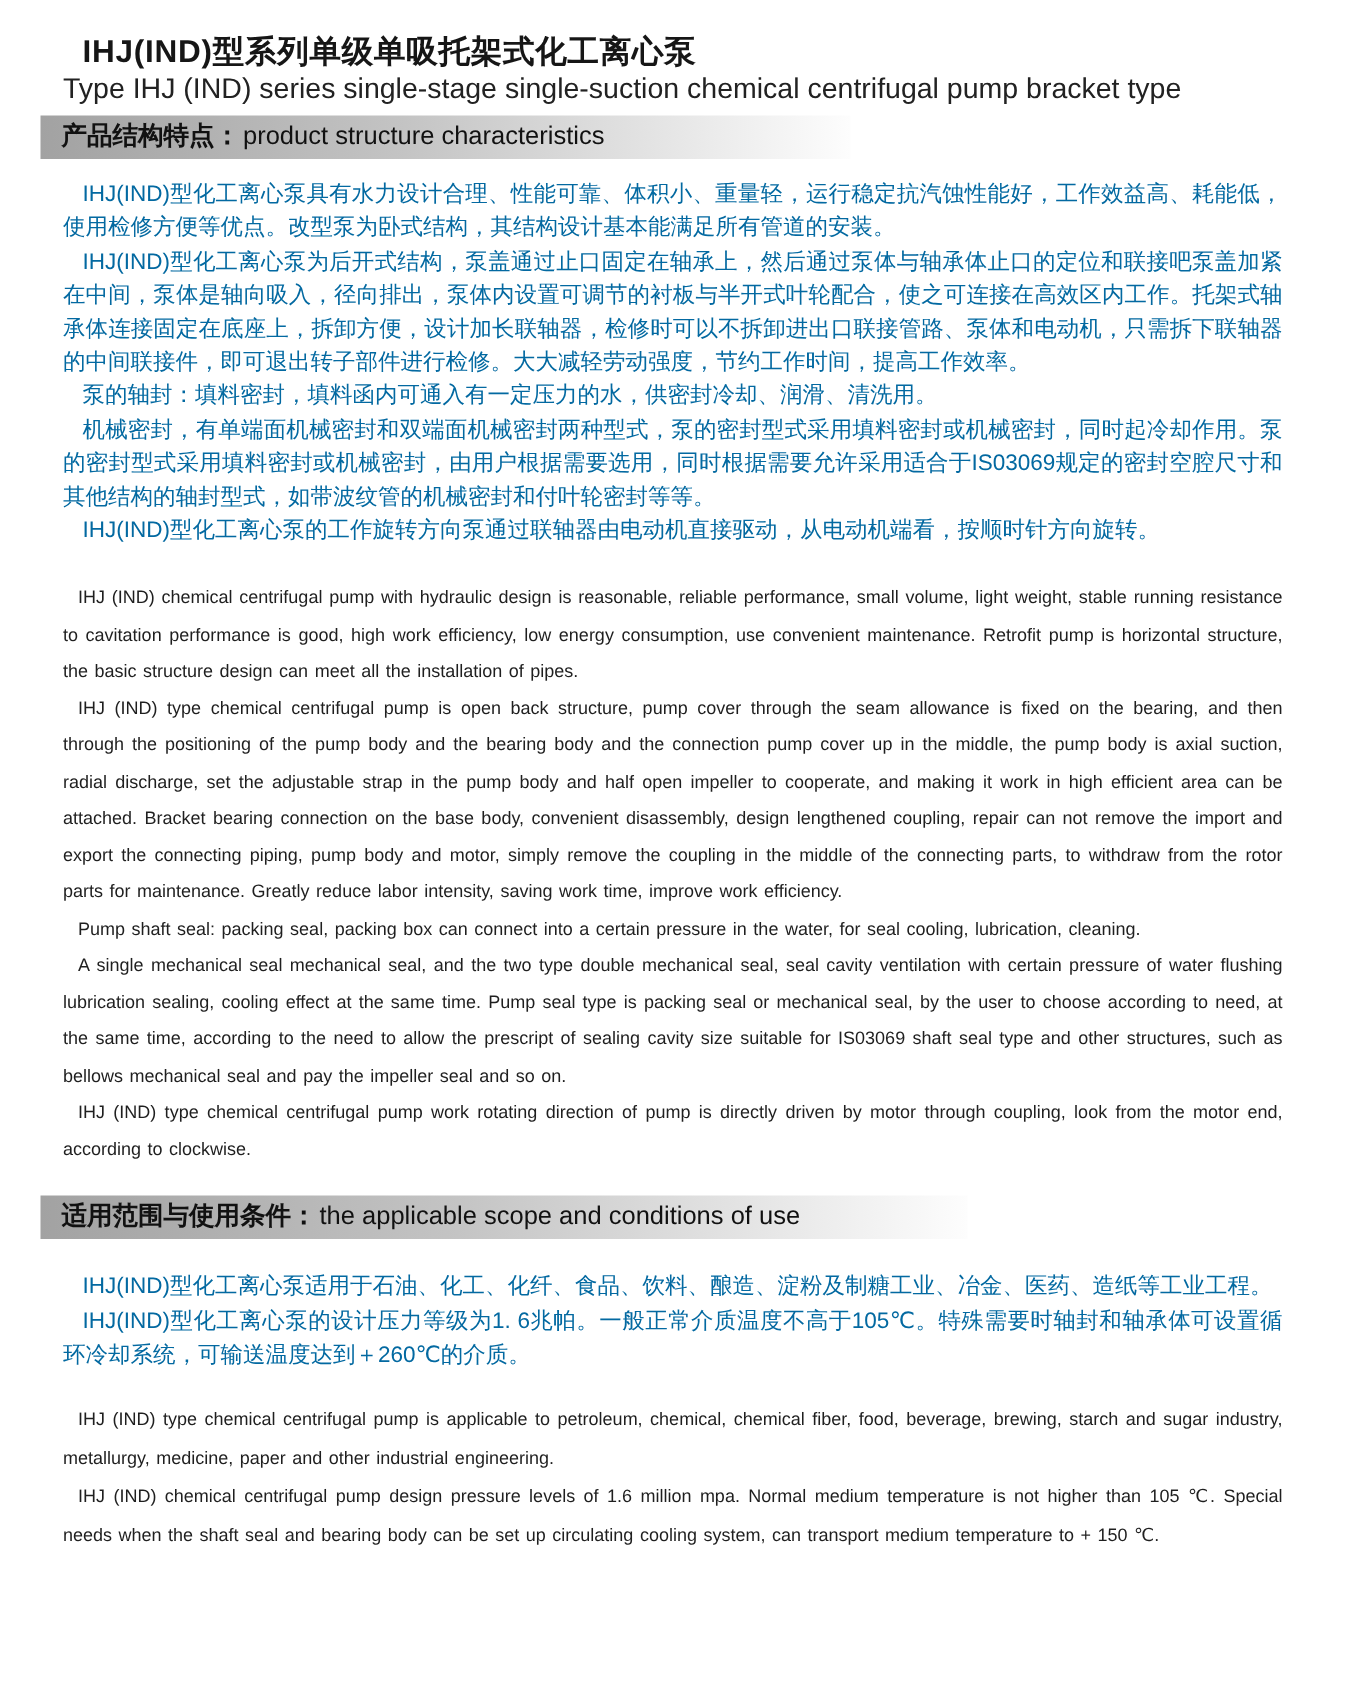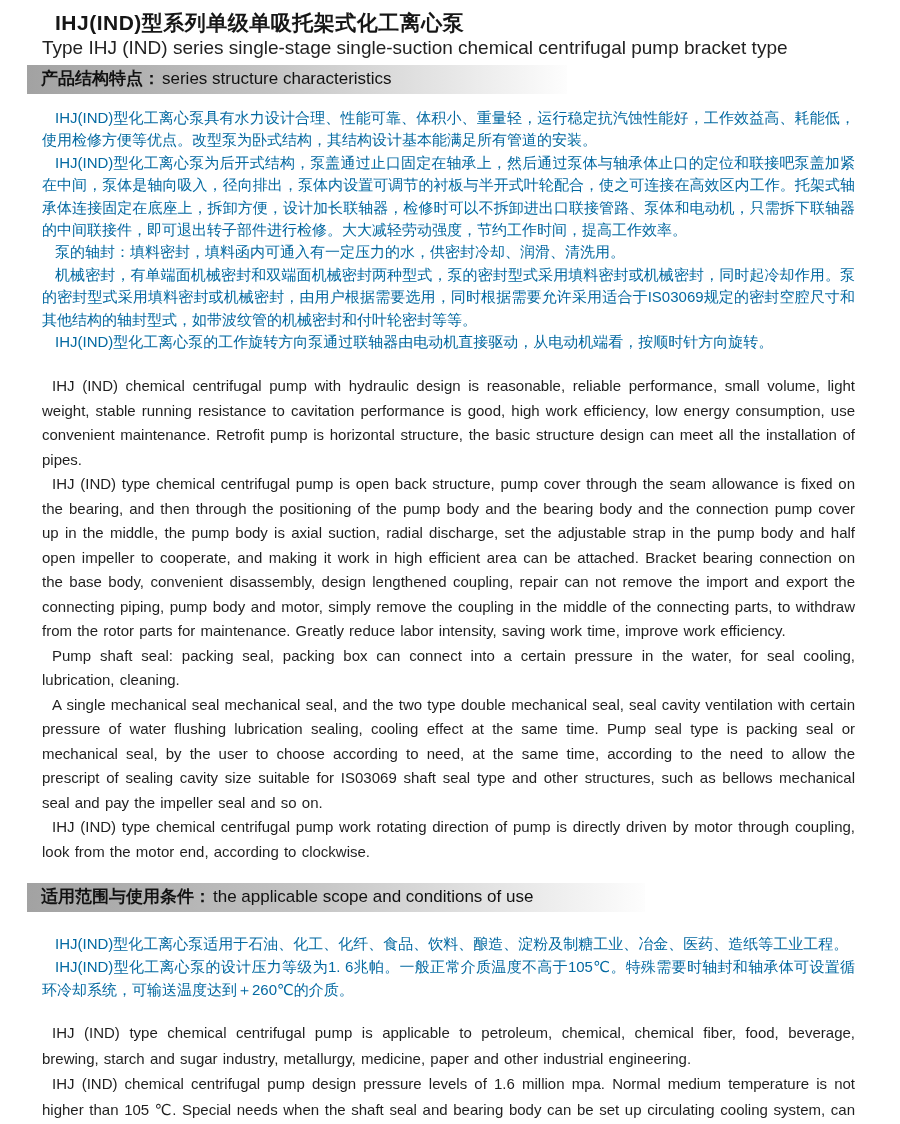--- a/index.html
+++ b/index.html
@@ -11,21 +11,21 @@
     width: 900px;
     height: 1124px;
     font-family: "Liberation Sans", "DejaVu Sans", sans-serif;
     color: #1c1c1c;
     overflow: hidden;
   }
   .page {
     box-sizing: border-box;
     width: 900px;
     height: 1060px;
-    padding: 10px 45px 0 42px;
+    padding: 22px 45px 0 42px;
   }
   
   .doc-title {
     margin: 0 0 0 13px;
     font-size: 21px;
     font-weight: bold;
     letter-spacing: 0.5px;
     color: #161616;
     line-height: 26px;
   }
@@ -54,21 +54,21 @@
     margin: 0;
     font-size: 15px;
     line-height: 22.4px;
     text-align: justify;
     text-indent: 13px;
     color: #0369a1;
   }
   .en-block { margin-top: 21px; }
   .en-block p {
     margin: 0;
-    font-size: 15px;
+    font-size: 12px;
     line-height: 24.5px;
     text-align: justify;
     text-indent: 10px;
     color: #1f1f1f;
     word-spacing: 1px;
   }
   .sec2 .sec-head { margin-top: 19px; }
   .sec2 .cn-block { margin-top: 20px; }
   .sec2 .cn-block p { line-height: 23px; }
   .sec2 .en-block { margin-top: 19px; }
@@ -79,21 +79,21 @@
 
 <div class="page">
 
   <header>
     <h1 class="doc-title">IHJ(IND)型系列单级单吸托架式化工离心泵</h1>
     <p class="doc-subtitle">Type IHJ (IND) series single-stage single-suction chemical centrifugal pump bracket type</p>
   </header>
 
   <section class="sec1">
     <div class="sec-head sec-head-1">
-      <span class="head-cn">产品结构特点：</span><span class="head-en">series structure characteristics</span>
+      <span class="head-cn">产品结构特点：</span><span class="head-en">product structure characteristics</span>
     </div>
 
     <div class="cn-block">
       <p>IHJ(IND)型化工离心泵具有水力设计合理、性能可靠、体积小、重量轻，运行稳定抗汽蚀性能好，工作效益高、耗能低，使用检修方便等优点。改型泵为卧式结构，其结构设计基本能满足所有管道的安装。</p>
       <p>IHJ(IND)型化工离心泵为后开式结构，泵盖通过止口固定在轴承上，然后通过泵体与轴承体止口的定位和联接吧泵盖加紧在中间，泵体是轴向吸入，径向排出，泵体内设置可调节的衬板与半开式叶轮配合，使之可连接在高效区内工作。托架式轴承体连接固定在底座上，拆卸方便，设计加长联轴器，检修时可以不拆卸进出口联接管路、泵体和电动机，只需拆下联轴器的中间联接件，即可退出转子部件进行检修。大大减轻劳动强度，节约工作时间，提高工作效率。</p>
       <p>泵的轴封：填料密封，填料函内可通入有一定压力的水，供密封冷却、润滑、清洗用。</p>
       <p>机械密封，有单端面机械密封和双端面机械密封两种型式，泵的密封型式采用填料密封或机械密封，同时起冷却作用。泵的密封型式采用填料密封或机械密封，由用户根据需要选用，同时根据需要允许采用适合于IS03069规定的密封空腔尺寸和其他结构的轴封型式，如带波纹管的机械密封和付叶轮密封等等。</p>
       <p>IHJ(IND)型化工离心泵的工作旋转方向泵通过联轴器由电动机直接驱动，从电动机端看，按顺时针方向旋转。</p>
     </div>
 

